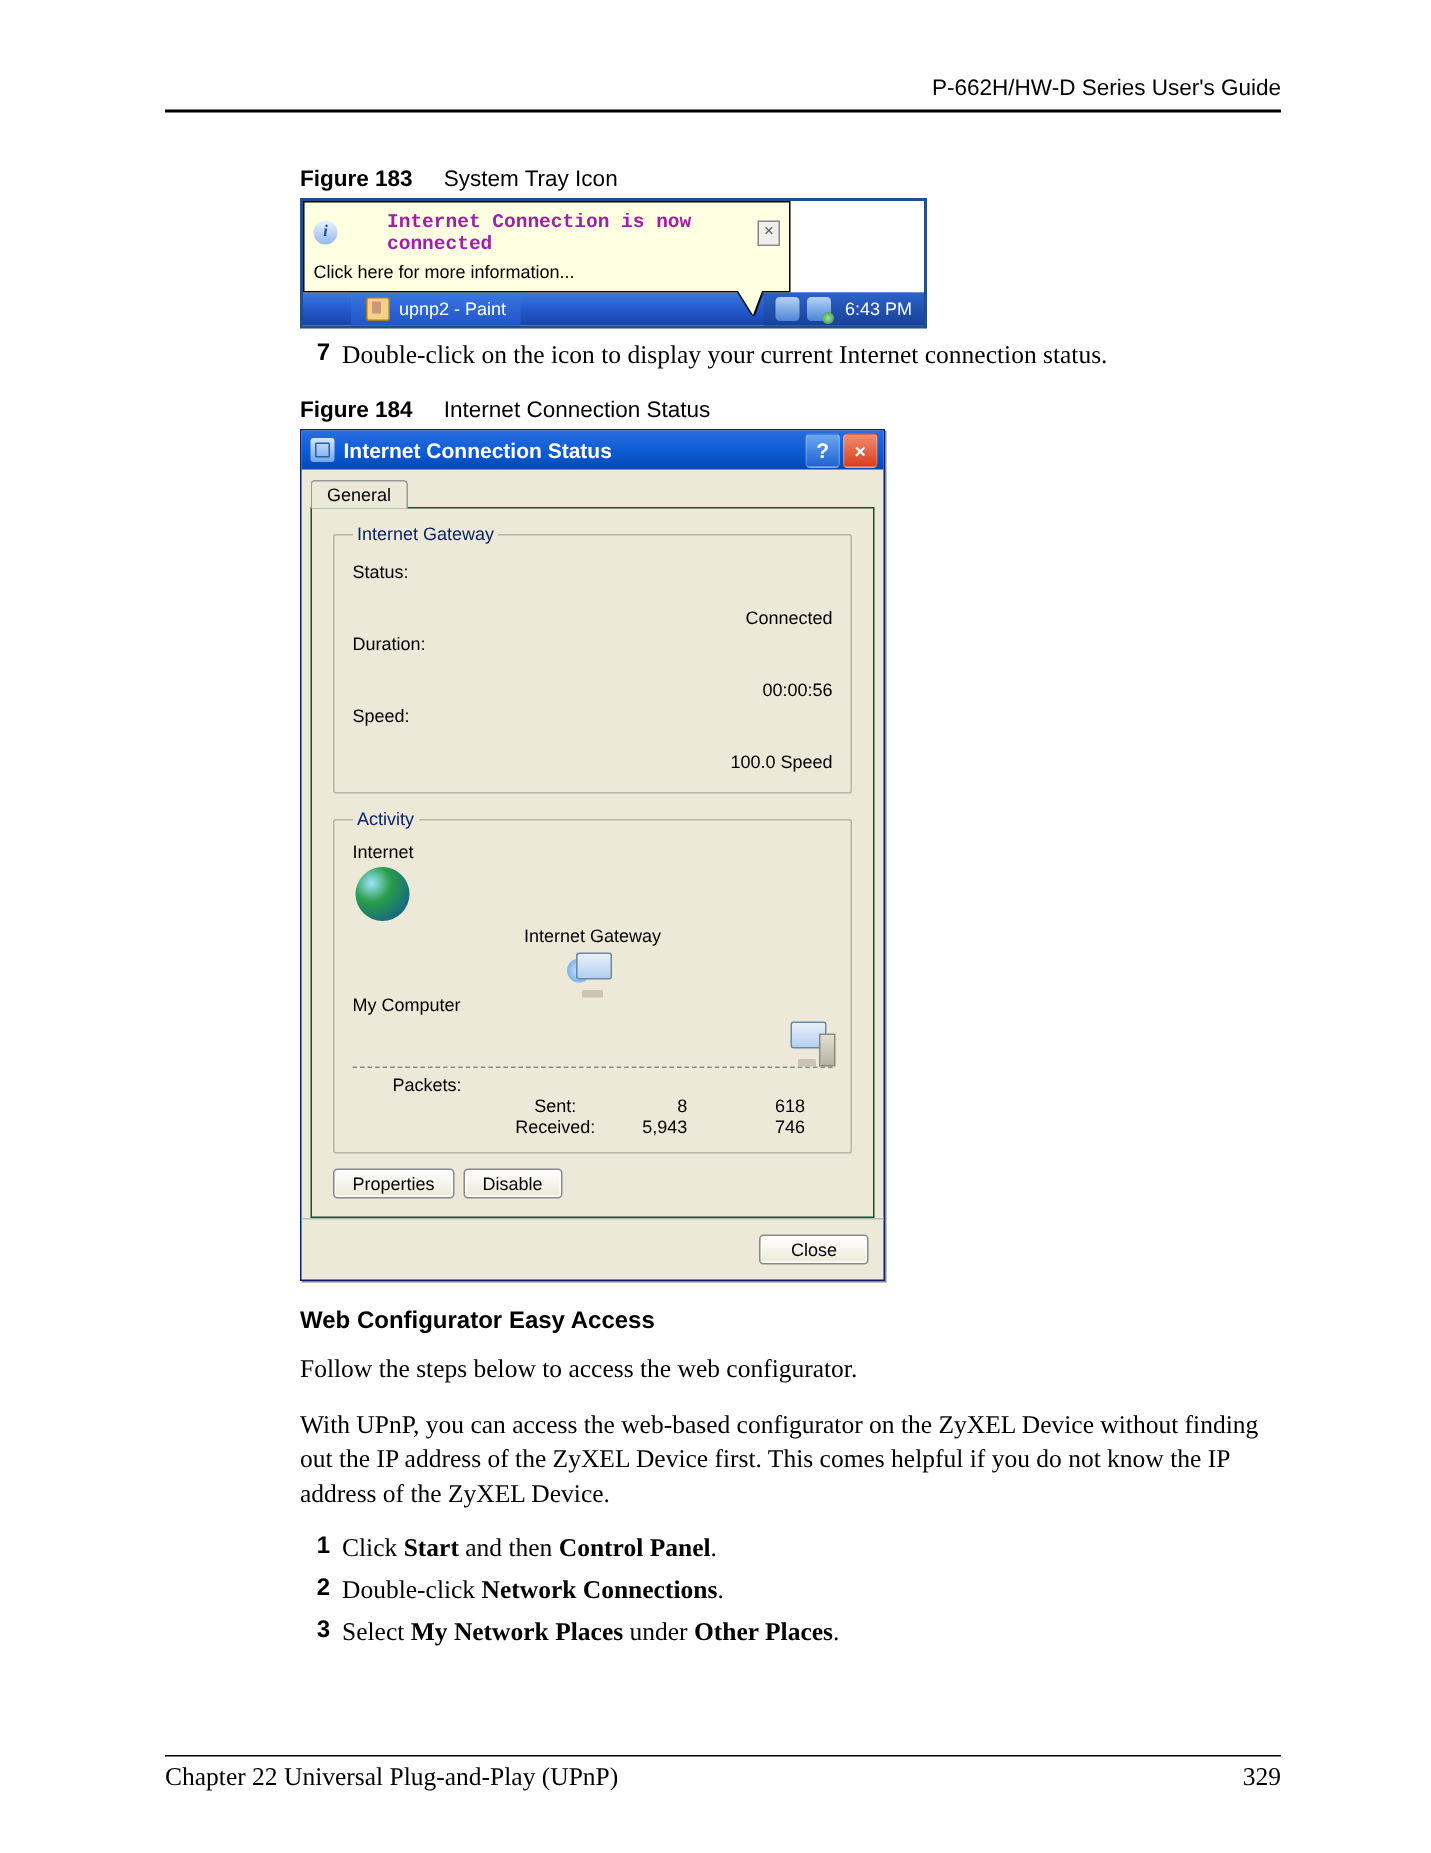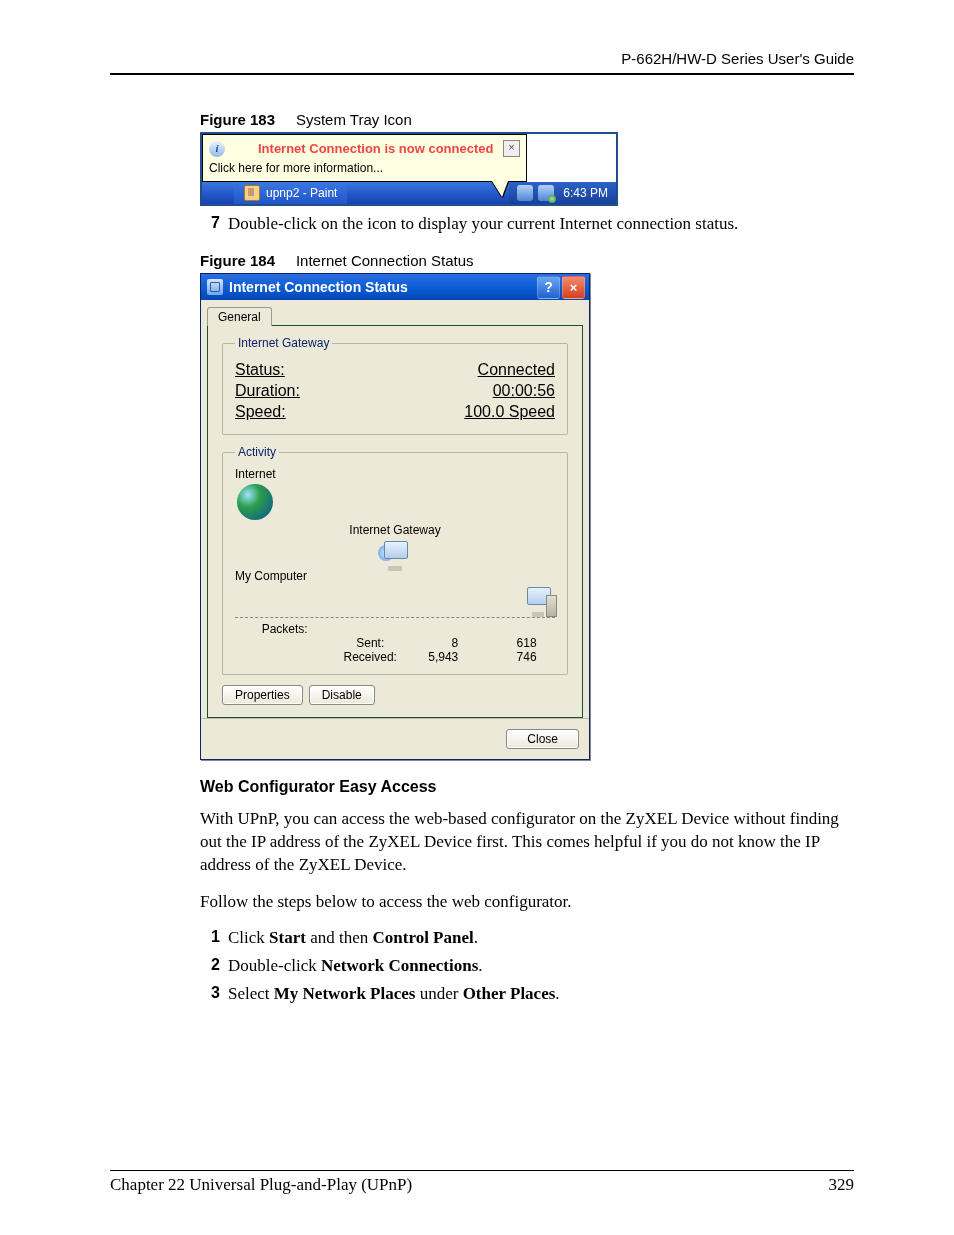--- a/index.html
+++ b/index.html
@@ -9,21 +9,21 @@
   .indent { margin-left:90px; }
   .fig-caption { font-family:Arial,Helvetica,sans-serif; font-size:15px; margin:4px 0 4px 0; }
   .fig-caption .b { font-weight:bold; }
 
   
   .fig183 { width:414px; border:2px solid #1f4f8c; position:relative; background:#fff; margin-bottom:8px;}
   .tooltip { position:relative; width:325px; box-sizing:border-box; background:#ffffe1; border:1px solid #000; padding:5px 6px 6px 6px; margin:0; }
   .tooltip-row1 { display:flex; align-items:center; gap:6px; }
   .info-icon { width:16px; height:16px; border-radius:50%; background:linear-gradient(#eaf3ff,#93b9e6); position:relative; flex:0 0 auto; }
   .info-i { position:absolute; left:50%; top:50%; transform:translate(-50%,-55%); font-family:Georgia,serif; font-weight:bold; font-style:italic; color:#1f4f8c; font-size:11px; }
-  .tooltip-title { font-family:Liberation Sans, sans-serif; font-size:13px; font-weight:bold; color:#ef4444;padding-left:27px; }
+  .tooltip-title { font-family:Liberation Mono, monospace; font-size:13px; font-weight:bold; color:#a21caf;padding-left:27px; }
   .tooltip-close { width:15px; height:15px; border:1px solid #888; background:#efefef; color:#555; font-family:Arial; font-size:11px; line-height:13px; text-align:center; margin-left:auto; }
   .tooltip-sub { font-family:Tahoma,Arial,sans-serif; font-size:12px; color:#000; margin-top:4px; }
   .tooltip-tail { position:absolute; right:18px; bottom:-16px; width:0; height:0; border-left:10px solid transparent; border-right:6px solid transparent; border-top:16px solid #ffffe1; filter:drop-shadow(1px 1px 0 #000) drop-shadow(-1px 0 0 #000);}
   .taskbar { height:22px; background:linear-gradient(#3b77e0,#2155c9 60%,#1a44a8); display:flex; align-items:center; font-family:Tahoma,Arial,sans-serif; font-size:12px; color:#fff;padding-left:32px; }
   .tb-left { display:flex; align-items:center; gap:6px; padding:0 10px; height:100%; background:linear-gradient(#3b77e0,#2155c9); }
   .tb-appicon { width:14px; height:14px; background:#f3d18a; border:1px solid #a87c1a; border-radius:2px; position:relative;}
   .tb-appicon::after{content:""; position:absolute; left:3px; top:2px; width:6px; height:8px; background:#c97; }
   .tb-spacer { flex:1; }
   .tb-tray { display:flex; align-items:center; gap:5px; padding:0 8px; height:100%; background:linear-gradient(#2c63c9,#184098); }
   .tray-ico { width:16px; height:16px; border-radius:3px; background:linear-gradient(#b6d2f4,#4c86d9); position:relative;}
@@ -44,23 +44,23 @@
   .dlg-title-text { color:#fff; font-weight:bold; font-size:14px; flex:1;}
   .dlg-title-btns { display:flex; gap:2px;}
   .dlg-tbtn { width:21px; height:21px; border-radius:3px; border:1px solid #fff3; display:flex; align-items:center; justify-content:center; font-weight:bold; font-size:14px;}
   .dlg-help { background:linear-gradient(#6aa6f2,#1f63cf); color:#fff;}
   .dlg-close { background:linear-gradient(#f28c6e,#d73e1f); color:#fff; font-size:13px;}
   .dlg-body { padding:6px 6px 0 6px;}
   .tab { display:inline-block; background:#ece9d8; border:1px solid #999; border-bottom:none; border-radius:3px 3px 0 0; padding:2px 10px; font-size:12px; position:relative; top:1px;}
   .tab-panel { border:1px solid #14532d; background:#ece9d8; padding:10px 14px 12px 14px;}
   fieldset.fs { border:1px solid #b6b6a8; border-radius:2px; padding:8px 12px 10px 12px; margin:0 0 10px 0;}
   fieldset.fs legend { font-size:12px; color:#0a246a; padding:0 3px;}
-  .kv { display:flex; font-size:16px; margin:3px 0;text-decoration:underline;}
+  .kv { display:flex; font-size:12px; margin:3px 0;}
   .kv .k { flex:0 0 auto;}
-  .kv .v { margin-left:auto; text-align:right;}
+  .kv .v { margin-left:auto; text-align:right;margin-top:31px;}
   .act-cols { display:flex; font-size:12px;flex-direction:column;}
   .act-col { flex:1; text-align:center;}
   .act-col.first { text-align:left;}
   .act-col.last { text-align:left;}
   .act-icon { margin:3px auto; }
   .globe { width:36px; height:36px; border-radius:50%; background:radial-gradient(circle at 30% 30%, #9fe3ff 0%, #2a9e4a 35%, #0b4f9a 100%); margin:3px 0 3px 2px;}
   .gw-icon { width:34px; height:28px; position:relative; margin:4px auto 0;}
   .gw-icon .mon{ width:22px; height:16px; background:linear-gradient(#e7f1fb,#b5cfee); border:1px solid #6b87a8; border-radius:2px; position:absolute; left:6px; top:0;}
   .gw-icon .bulb{ width:16px; height:16px; border-radius:50%; background:radial-gradient(#cfeaff,#5a9de2); position:absolute; left:0; top:4px;}
   .gw-icon .base{ width:14px; height:5px; background:#c9c4b6; position:absolute; left:10px; bottom:-2px; border-radius:1px;}
@@ -219,22 +219,22 @@
             <button class="xp-btn">Disable</button>
           </div>
         </div>
       </div>
       <div class="dlg-footer">
         <button class="xp-btn" style="padding:2px 20px">Close</button>
       </div>
     </div>
 
     <div class="section-head">Web Configurator Easy Access</div>
+    <p class="body-p">Follow the steps below to access the web configurator.</p>
     <p class="body-p">With UPnP, you can access the web-based configurator on the ZyXEL Device without finding out the IP address of the ZyXEL Device first. This comes helpful if you do not know the IP address of the ZyXEL Device.</p>
-    <p class="body-p">Follow the steps below to access the web configurator.</p>
 
     <div class="steps">
       <div class="step-row">
         <div class="step-num">1</div>
         <div class="step-text">
           <span>Click </span><span class="bold">Start</span><span> and then </span><span class="bold">Control Panel</span><span>.</span>
         </div>
       </div>
       <div class="step-row">
         <div class="step-num">2</div>

